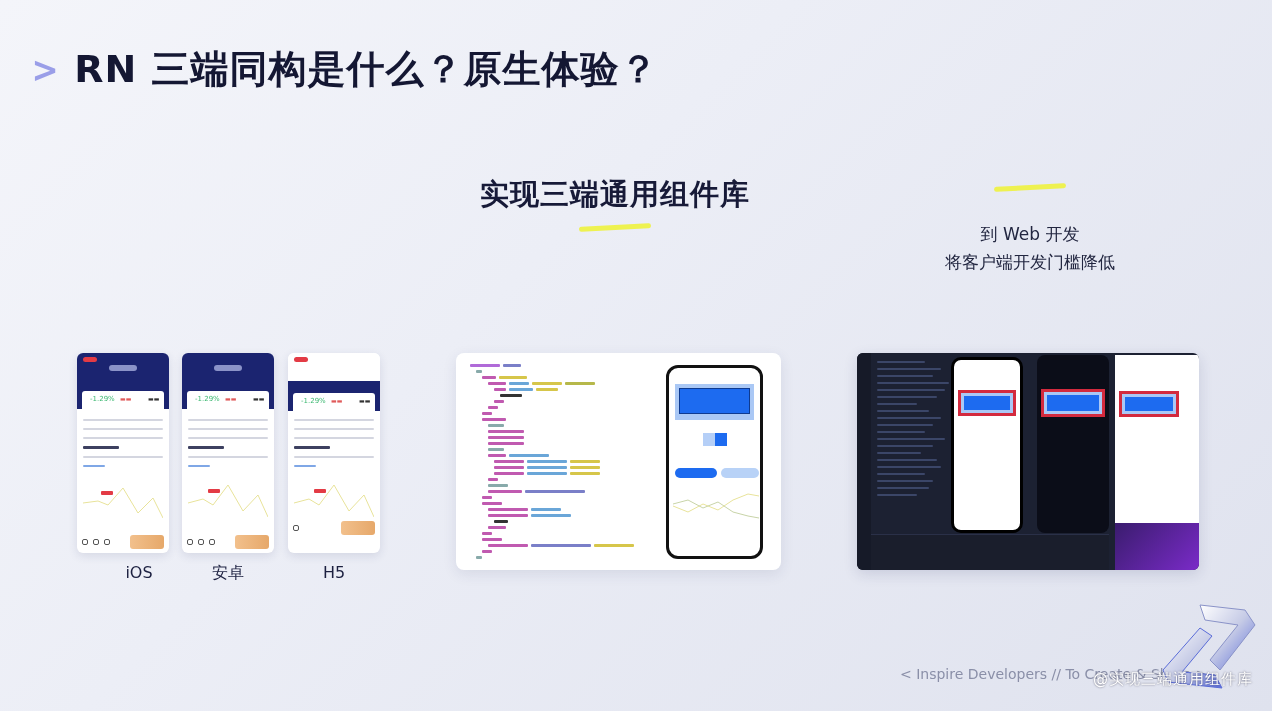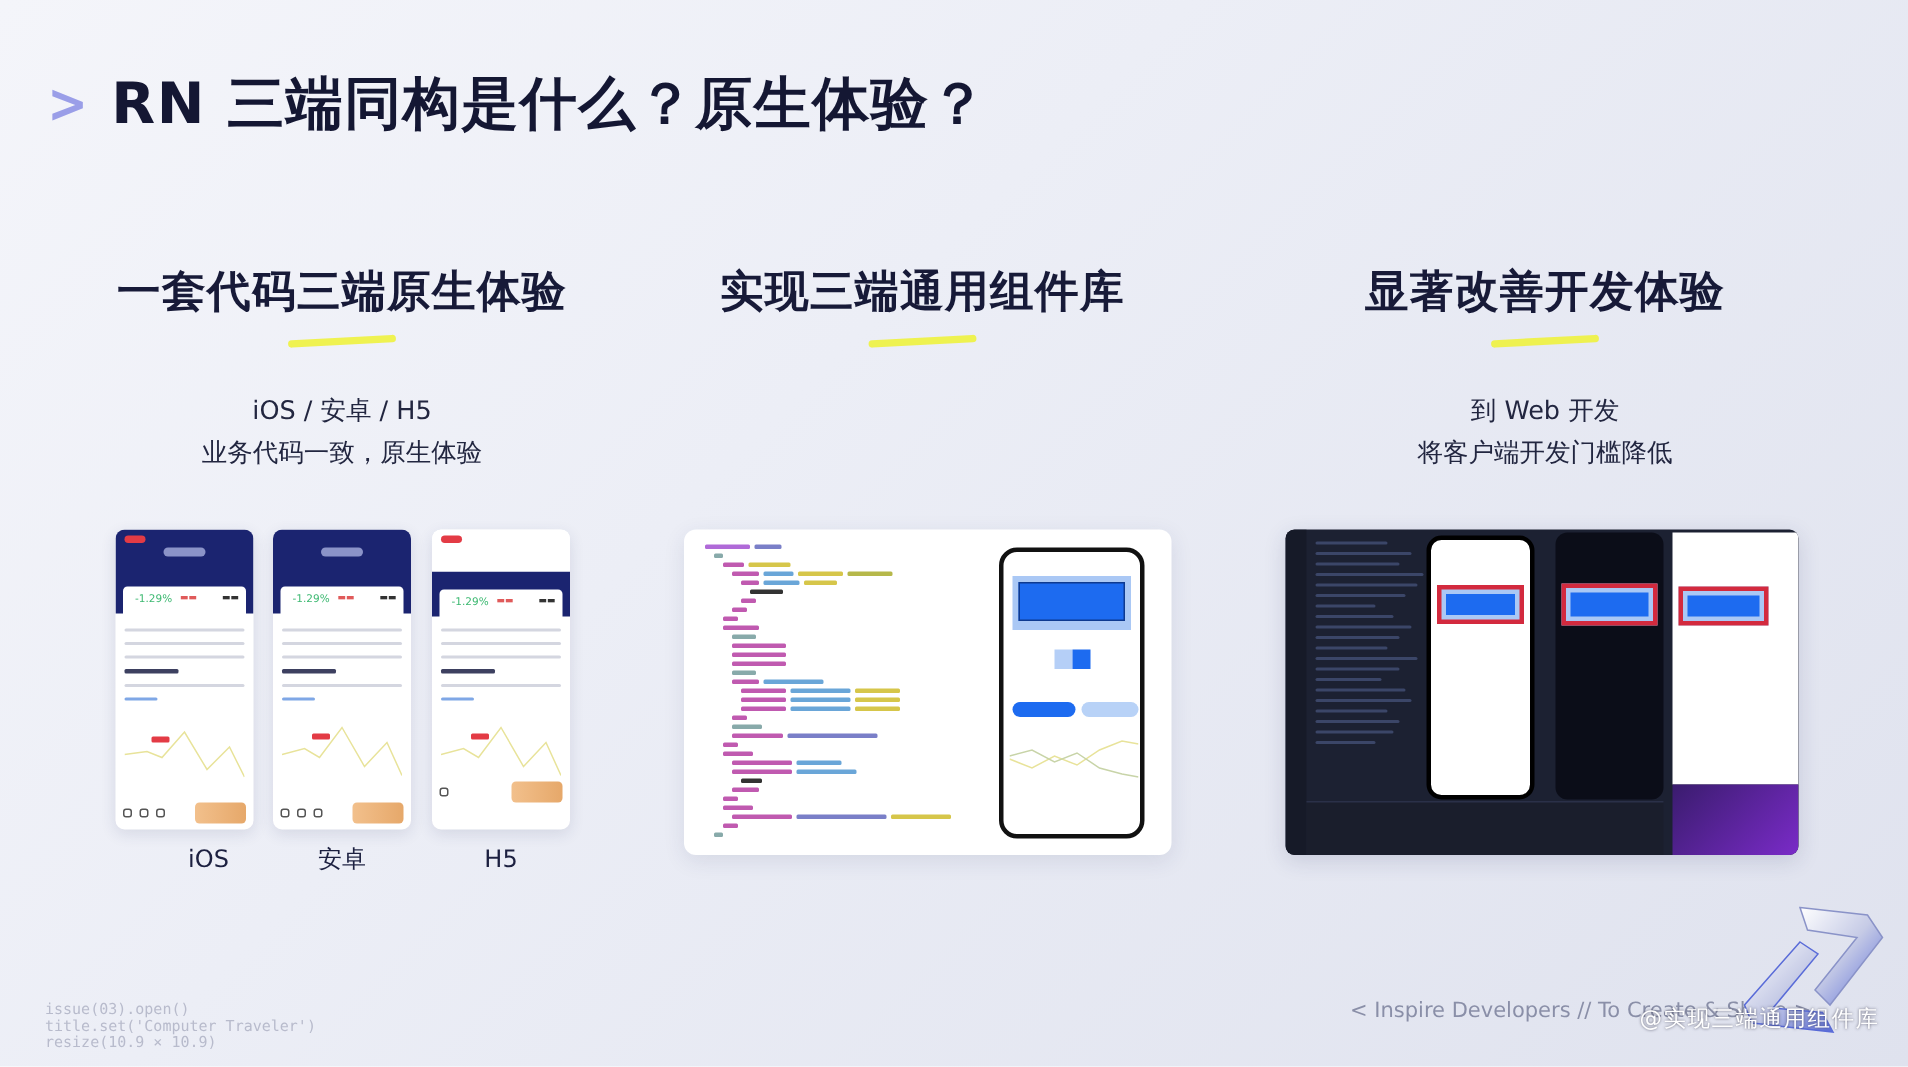--- a/index.html
+++ b/index.html
@@ -166,36 +166,27 @@
 </head>
 <body>
 
 <div class="slide">
 
   <div class="title-row">
     <span class="title-chevron">&gt;</span>
     <h1 class="title-text">RN 三端同构是什么？原生体验？</h1>
   </div>
 
-  <div class="col col-1">
-    <div class="col-heading">一套代码三端原生体验</div>
-    <div class="underline"></div>
-    <div class="col-desc">
-      <div>iOS / 安卓 / H5</div>
-      <div>业务代码一致，原生体验</div>
-    </div>
-  </div>
 
   <div class="col col-2">
     <div class="col-heading">实现三端通用组件库</div>
     <div class="underline"></div>
   </div>
 
   <div class="col col-3">
-    <div class="col-heading">显著改善开发体验</div>
     <div class="underline"></div>
     <div class="col-desc">
       <div>到 Web 开发</div>
       <div>将客户端开发门槛降低</div>
     </div>
   </div>
 
   <div class="phones">
 
     <div class="phone" style="left:0">
@@ -376,25 +367,20 @@
       </div>
     </div>
     <div class="p3-browser">
       <div class="hl-box" style="left:4px;right:20px;top:36px;height:26px">
         <div class="hl-inner"></div>
       </div>
     </div>
     <div class="p3-purple"></div>
   </div>
 
-  <div class="footer-code">
-    <div>issue(03).open()</div>
-    <div>title.set('Computer Traveler')</div>
-    <div>resize(10.9 × 10.9)</div>
-  </div>
   <div class="footer-tag">&lt; Inspire Developers  //  To Create &amp; Share &gt;</div>
 
   <svg class="logo" viewBox="0 0 100 95">
     <defs>
       <linearGradient id="lg1" x1="0" y1="0" x2="1" y2="1">
         <stop offset="0" stop-color="#ffffff"></stop>
         <stop offset="0.5" stop-color="#c6cbe6"></stop>
         <stop offset="1" stop-color="#5a6cd8"></stop>
       </linearGradient>
     </defs>

